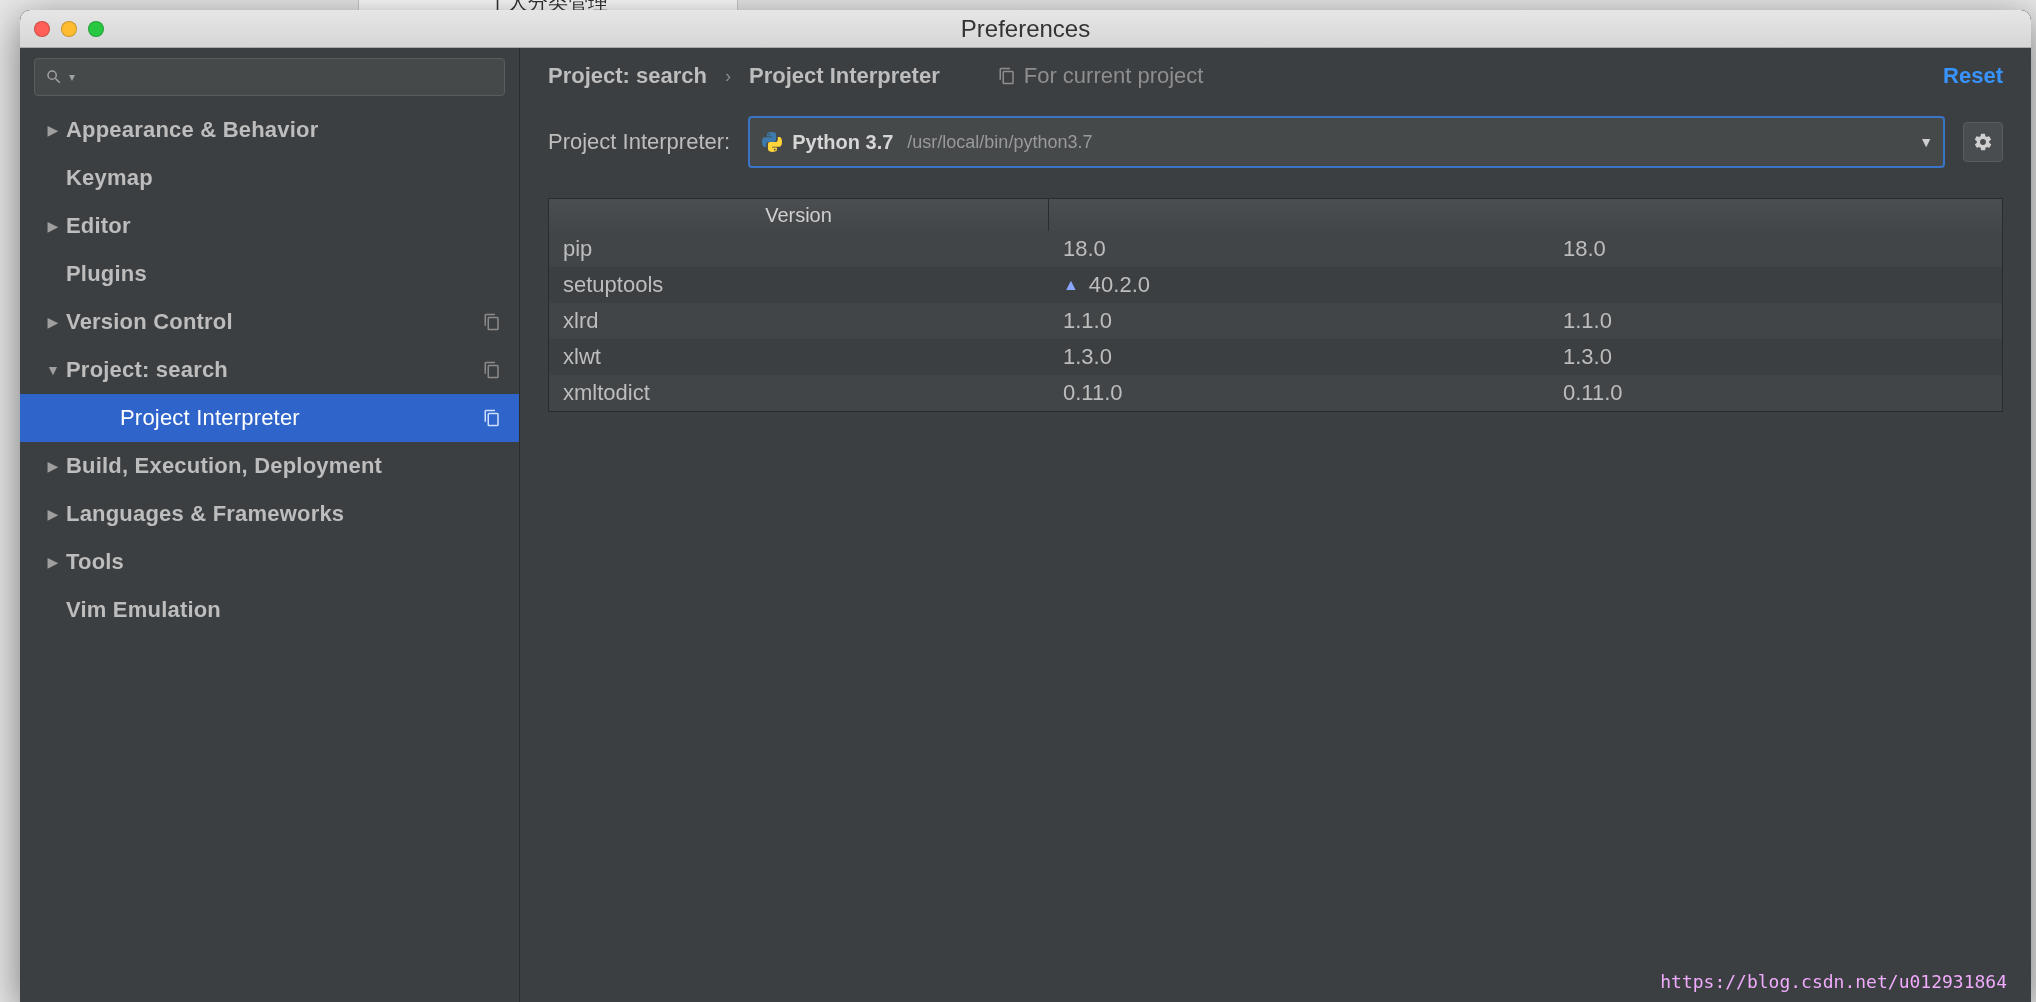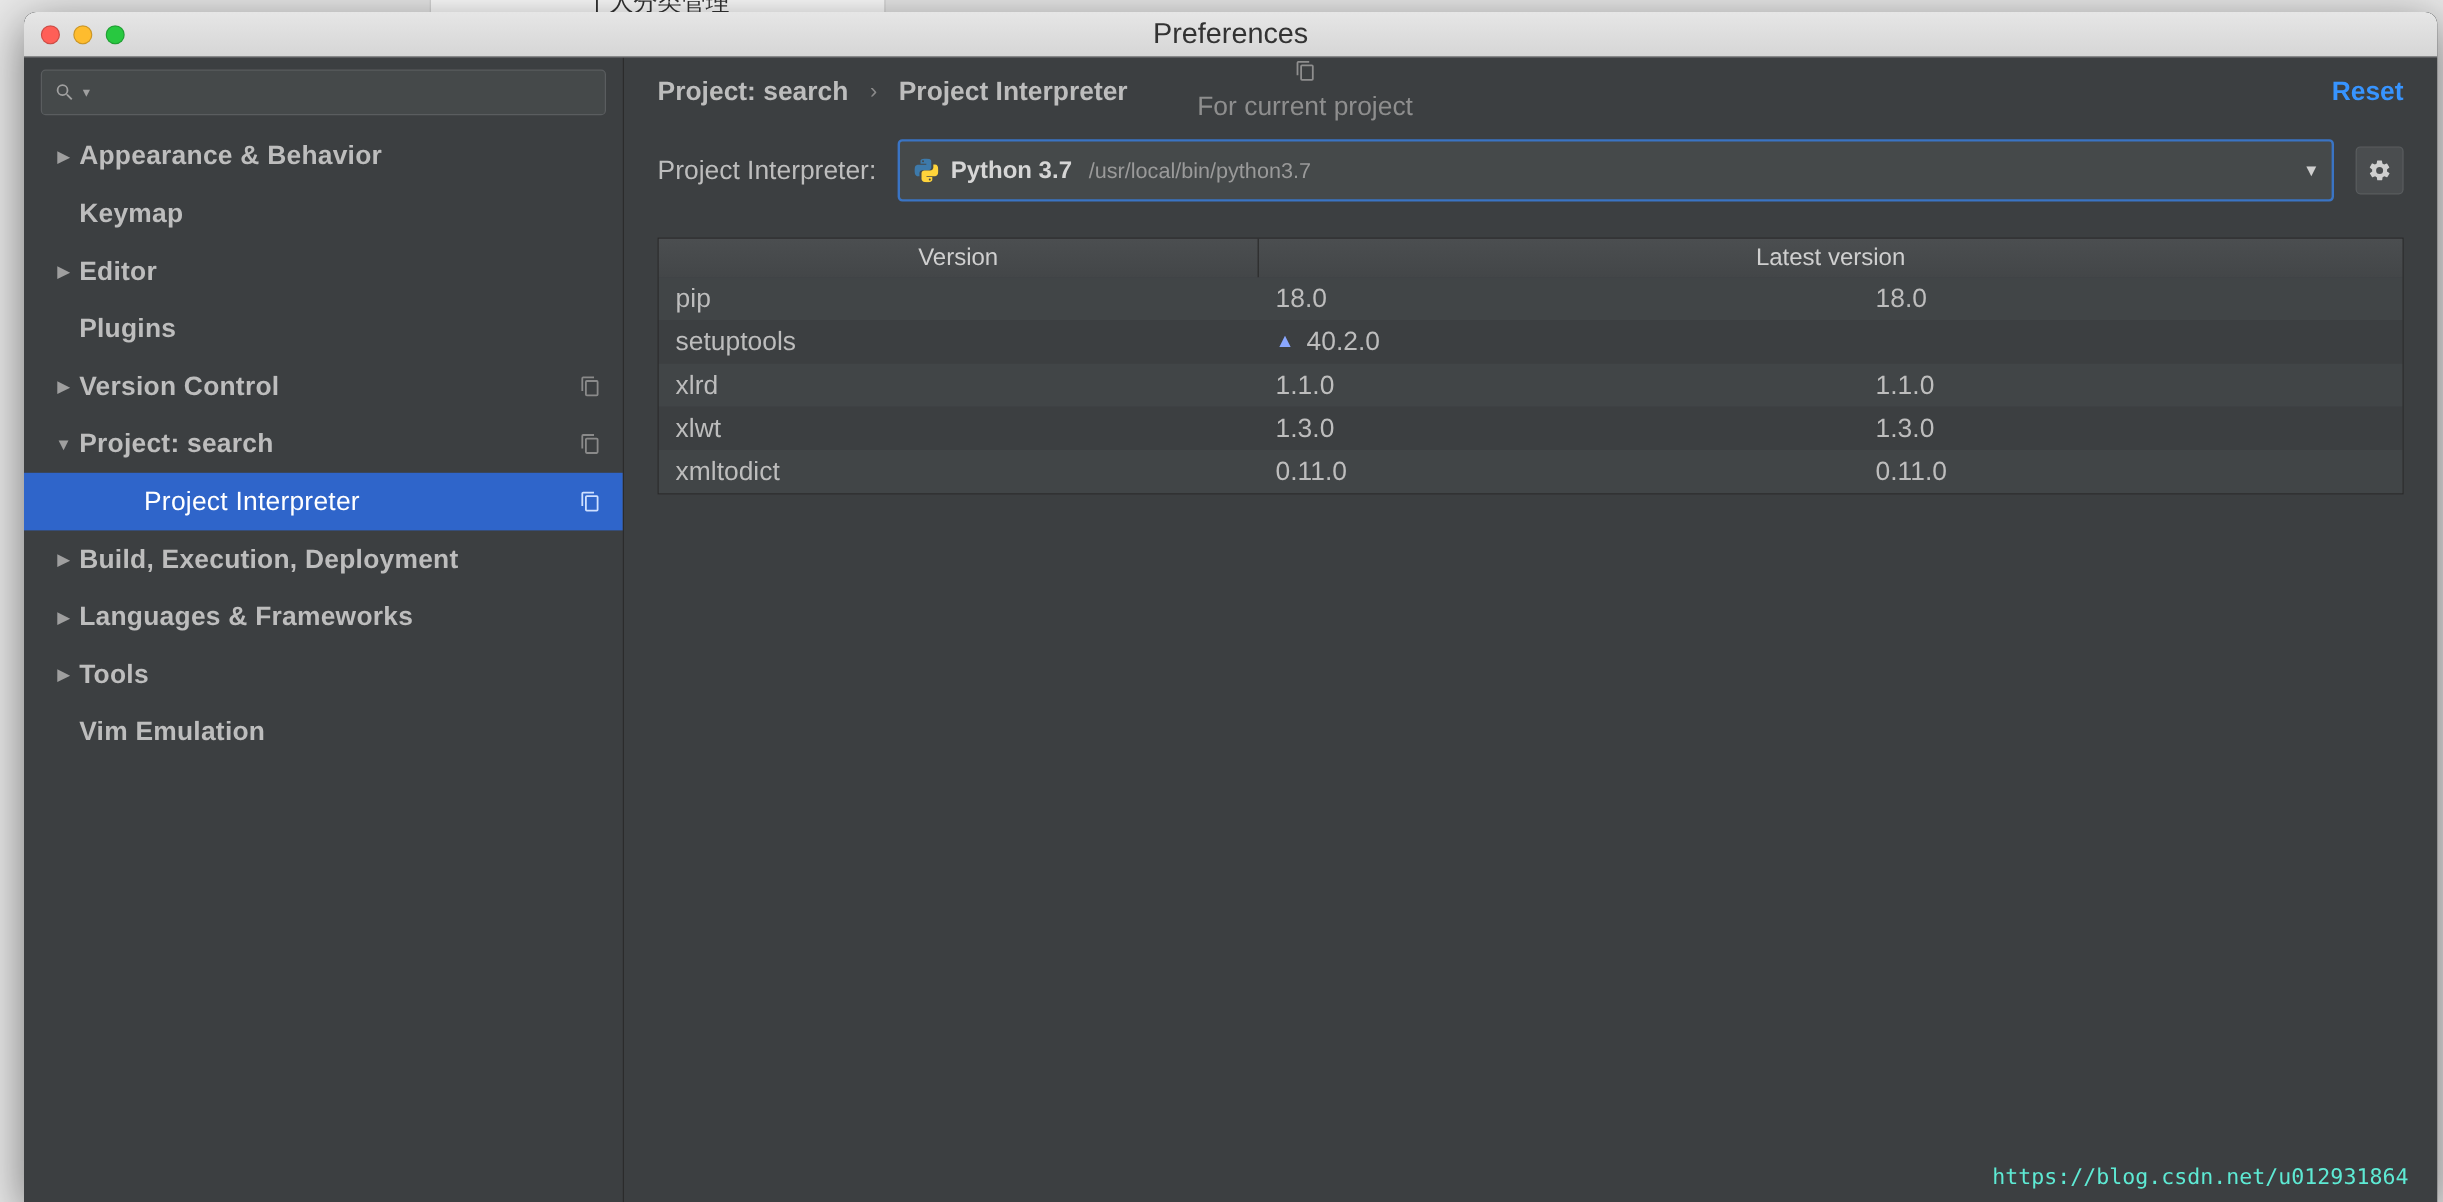--- a/index.html
+++ b/index.html
@@ -28,21 +28,21 @@
   .tree-row.child .label{ font-weight:400;}
   .tree-row.selected{ background:#2f65ca;}
   .tree-row.selected .label{ color:#fff;}
   .tree-row .copy-icon{ position:absolute; right:18px; top:50%; transform:translateY(-50%); width:18px; height:18px; fill:#8a8a8a;}
   .tree-row.selected .copy-icon{ fill:#cfe0ff;}
   .main { flex:1; display:flex; flex-direction:column; background:#3c3f41; }
   .main-header{ height:56px; display:flex; align-items:center; padding:0 28px; gap:18px; font-size:22px; color:#bdbdbd; border-bottom:0;}
   .breadcrumb{ display:flex; align-items:center; gap:18px;}
   .breadcrumb .crumb{ font-weight:700; color:#bdbdbd;}
   .breadcrumb .sep{ color:#8a8a8a; font-size:18px;}
-  .for-current{ display:flex; align-items:center; gap:8px; margin-left:40px; color:#8e8e8e; font-size:22px;flex-direction:column;}
+  .for-current{ display:flex; align-items:center; gap:8px; margin-left:40px; color:#8e8e8e; font-size:22px;}
   .for-current svg{width:18px;height:18px;fill:#8e8e8e;}
   .reset{ margin-left:auto; color:#3794ff; font-weight:700; font-size:22px; cursor:pointer;}
   .interp-row{ display:flex; align-items:center; padding:12px 28px 20px 28px; gap:18px; font-size:22px; color:#bdbdbd;}
   .interp-row .lbl{ white-space:nowrap;}
   .interp-select{ flex:1; height:52px; background:#45494a; border:2px solid #3a74c4; border-radius:4px; display:flex; align-items:center; padding:0 12px; gap:10px; position:relative;}
   .py-logo{ width:20px; height:20px;}
   .interp-select .name{ color:#d6d6d6; font-weight:700; font-size:20px;}
   .interp-select .path{ color:#9a9a9a; font-size:18px; margin-left:4px;}
   .interp-select .dd{ position:absolute; right:10px; color:#cfcfcf; font-size:14px;}
   .gear-btn{ width:40px; height:40px; background:#4a4d4f; border:1px solid #5a5d5f; border-radius:4px; display:flex; align-items:center; justify-content:center;}
@@ -51,21 +51,21 @@
   .thead{ display:flex; background:linear-gradient(#4b4e50,#434648); height:32px; font-size:20px; color:#cfcfcf;}
   .thead .th{ display:flex; align-items:center; justify-content:center; border-right:1px solid #2b2b2b;}
   .th.pkg{flex:0 0 500px;} .th.ver{flex:0 0 500px;} .th.lat{flex:1; border-right:none;}
   .tbody{}
   .trow{ display:flex; height:36px; align-items:center; font-size:22px; color:#bdbdbd;}
   .trow:nth-child(odd){ background:#414547;}
   .trow:nth-child(even){ background:#3c3f41;}
   .trow .td{ padding-left:14px; display:flex; align-items:center;}
   .td.pkg{flex:0 0 500px;} .td.ver{flex:0 0 500px;} .td.lat{flex:1;}
   .up-arrow{ color:#8aa7ff; font-size:16px; margin-right:10px;}
-  .watermark{ position:absolute; right:24px; bottom:10px; color:#5eead4; font-size:18px; font-family:monospace;}
+  .watermark{ position:absolute; right:24px; bottom:10px; color:#f0abfc; font-size:18px; font-family:monospace;}
 </style>
 </head>
 <body>
 
 <div class="outer">
   <div class="bg-tab">丨人分类管理</div>
 
   <div class="modal">
     <div class="titlebar">
       <div class="traffic">
@@ -173,21 +173,20 @@
           <div class="gear-btn">
             <svg viewBox="0 0 24 24">
                 <path d="M19.4 13a7.8 7.8 0 000-2l2.1-1.6a.5.5 0 00.1-.7l-2-3.4a.5.5 0 00-.6-.2l-2.5 1a7.6 7.6 0 00-1.7-1l-.4-2.6A.5.5 0 0014 2h-4a.5.5 0 00-.5.4L9.1 5a7.6 7.6 0 00-1.7 1l-2.5-1a.5.5 0 00-.6.2l-2 3.4a.5.5 0 00.1.7L4.6 11a7.8 7.8 0 000 2l-2.1 1.6a.5.5 0 00-.1.7l2 3.4a.5.5 0 00.6.2l2.5-1a7.6 7.6 0 001.7 1l.4 2.6a.5.5 0 00.5.4h4a.5.5 0 00.5-.4l.4-2.6a7.6 7.6 0 001.7-1l2.5 1a.5.5 0 00.6-.2l2-3.4a.5.5 0 00-.1-.7zM12 15.5A3.5 3.5 0 1115.5 12 3.5 3.5 0 0112 15.5z"></path>
               </svg>
           </div>
         </div>
 
         <div class="table-wrap">
           <div class="thead">
             <div class="th ver">Version</div>
-            <div class="th lat">Latest version</div>
           </div>
           <div class="tbody" id="tbody">
               <div class="trow">
                 <div class="td pkg">pip</div>
                 <div class="td ver">18.0</div>
                 <div class="td lat">
                   <span>18.0</span>
                 </div>
               </div>
               <div class="trow">

